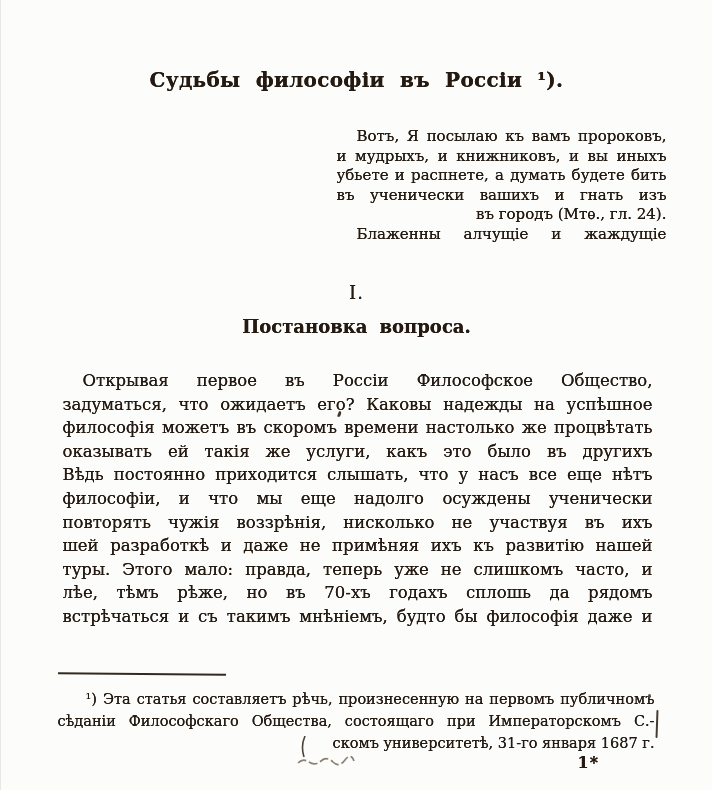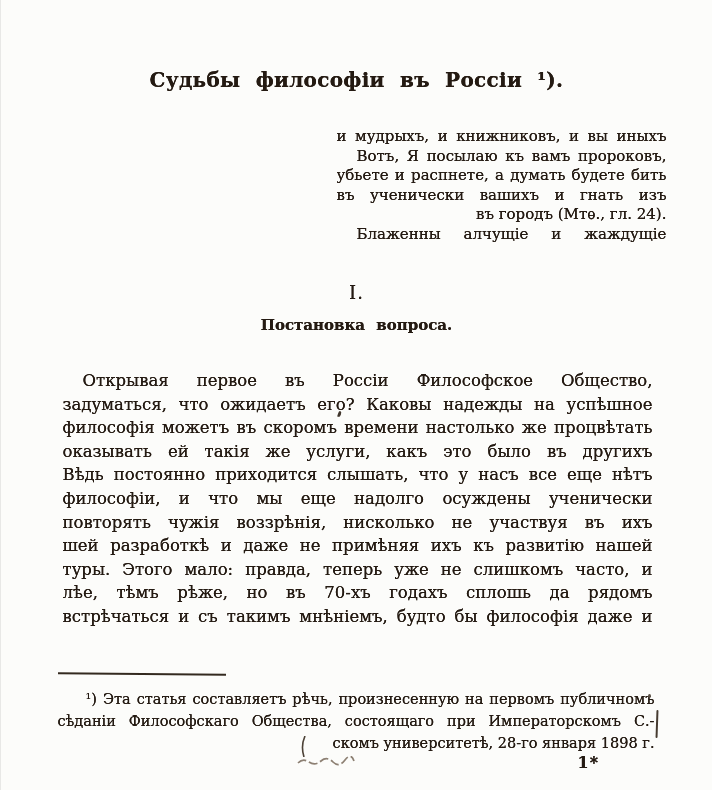--- a/index.html
+++ b/index.html
@@ -24,21 +24,21 @@
   }
   .epigraph .line { height:19.5px; }
   .epigraph .ind { text-indent:20px; }
 
   .section-number {
     position:absolute; top:282px; left:0; width:712px; text-align:center;
     font-size:18px; letter-spacing:1px;
   }
   .section-heading {
     position:absolute; top:316px; left:0; width:712px; text-align:center;
-    font-weight:bold; font-size:15px; word-spacing:6px;
+    font-weight:bold; font-size:18px; word-spacing:6px;
   }
 
   .body-text {
     position:absolute; top:369px; left:62px; width:590px;
     font-size:16.5px; line-height:23.6px; word-spacing:1.5px;
   }
   .body-text .line { height:23.6px; }
   .body-text .ind { text-indent:20px; }
 
   .footnote-rule {
@@ -78,22 +78,22 @@
   }
 </style>
 </head>
 <body>
 
 <div class="page">
 
   <div class="title">Судьбы философіи въ Россіи ¹).</div>
 
   <div class="epigraph">
+    <div class="line j ind">Вотъ, Я посылаю къ вамъ пророковъ,</div>
     <div class="line j">и мудрыхъ, и книжниковъ, и вы иныхъ</div>
-    <div class="line j ind">Вотъ, Я посылаю къ вамъ пророковъ,</div>
     <div class="line j">убьете и распнете, а думать будете бить</div>
     <div class="line j">въ ученически вашихъ и гнать изъ города</div>
     <div class="line short">въ городъ (Мтѳ., гл. 24).</div>
     <div class="line j ind">Блаженны алчущіе и жаждущіе правды,</div>
   </div>
 
   <div class="section-number">I.</div>
   <div class="section-heading">Постановка вопроса.</div>
 
   <div class="body-text">
@@ -108,21 +108,21 @@
     <div class="line j">туры. Этого мало: правда, теперь уже не слишкомъ часто, и чѣмъ да-</div>
     <div class="line j">лѣе, тѣмъ рѣже, но въ 70-хъ годахъ сплошь да рядомъ приходилось</div>
     <div class="line j">встрѣчаться и съ такимъ мнѣніемъ, будто бы философія даже и не</div>
   </div>
 
   <div class="footnote-rule"></div>
 
   <div class="footnote">
     <div class="line j ind">¹) Эта статья составляетъ рѣчь, произнесенную на первомъ публичномъ за-</div>
     <div class="line j">сѣданіи Философскаго Общества, состоящаго при Императорскомъ С.-Петербург-</div>
-    <div class="line short">скомъ университетѣ, 28-го января 1898 г.</div>
+    <div class="line short">скомъ университетѣ, 31-го января 1687 г.</div>
   </div>
 
   <div class="page-mark">1*</div>
 
   <div class="ink-speck"></div>
   <div class="pen-dot"></div>
   <div class="pen-stroke-margin"></div>
   <div class="pen-stroke-date">
     <svg width="6" height="21" viewBox="0 0 6 21">
       <path d="M5,0 Q0.5,10 4,21" stroke="#4c4136" stroke-width="1.6" fill="none"></path>

